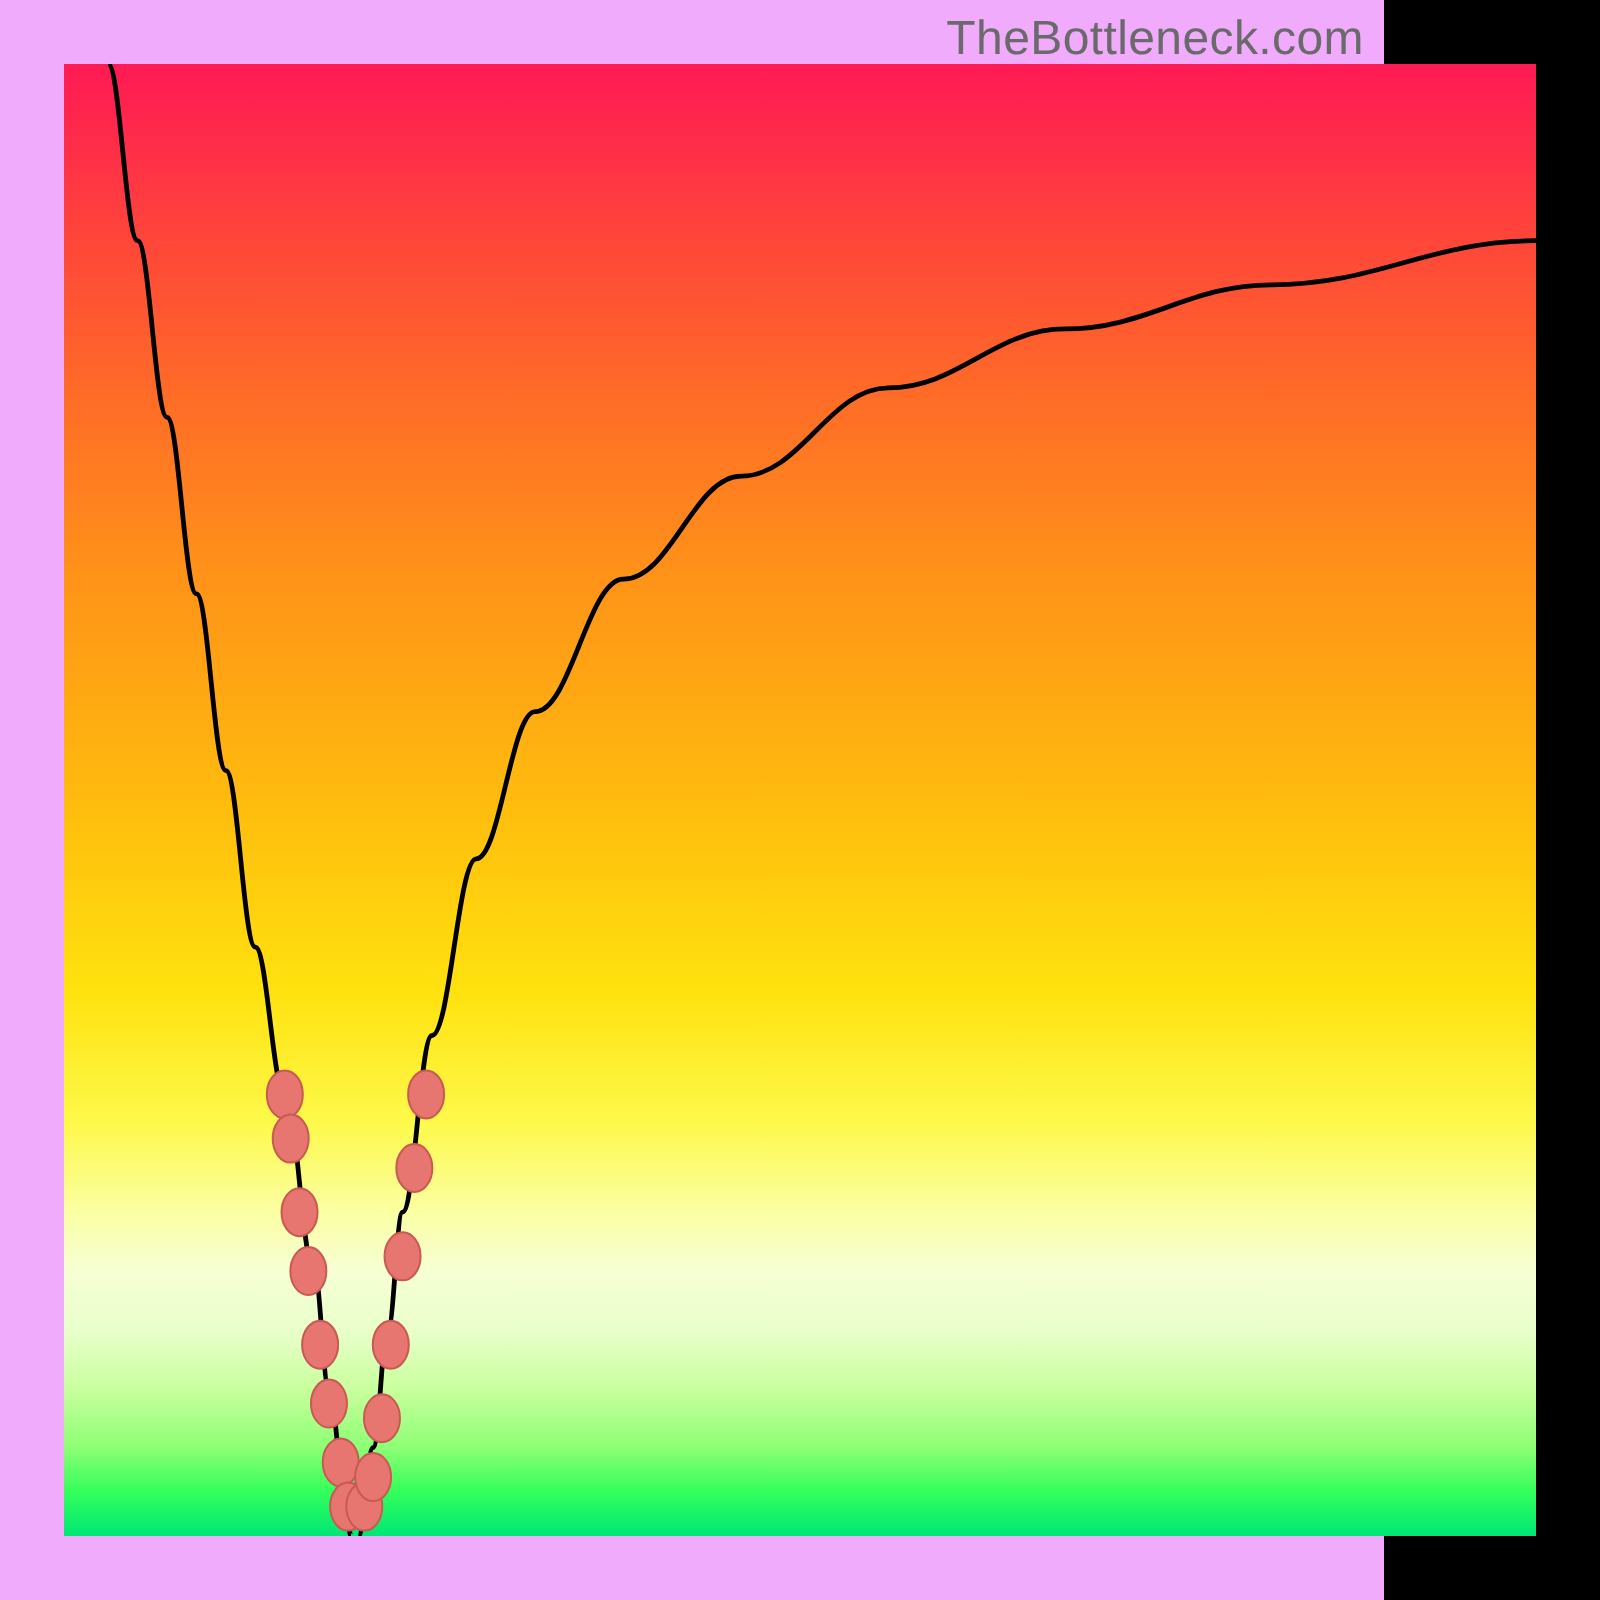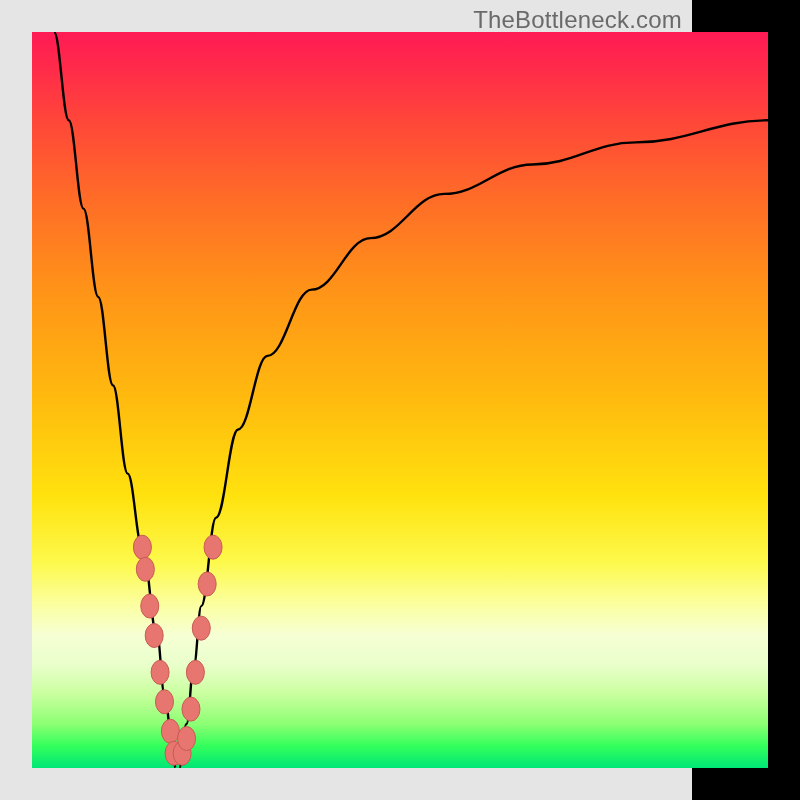--- a/index.html
+++ b/index.html
@@ -8,21 +8,21 @@
     width: 800px;
     height: 800px;
     overflow: hidden;
     background: #000;
     font-family: Arial, Helvetica, sans-serif;
   }
   .frame {
     position: relative;
     width: 692px;
     height: 800px;
-    background: #e5e5e5;
+    background: #f0abfc;
   }
   .plot-area {
     position: absolute;
     left: 32px;
     top: 32px;
     width: 736px;
     height: 736px;
     overflow: hidden;
   }
   .gradient {

